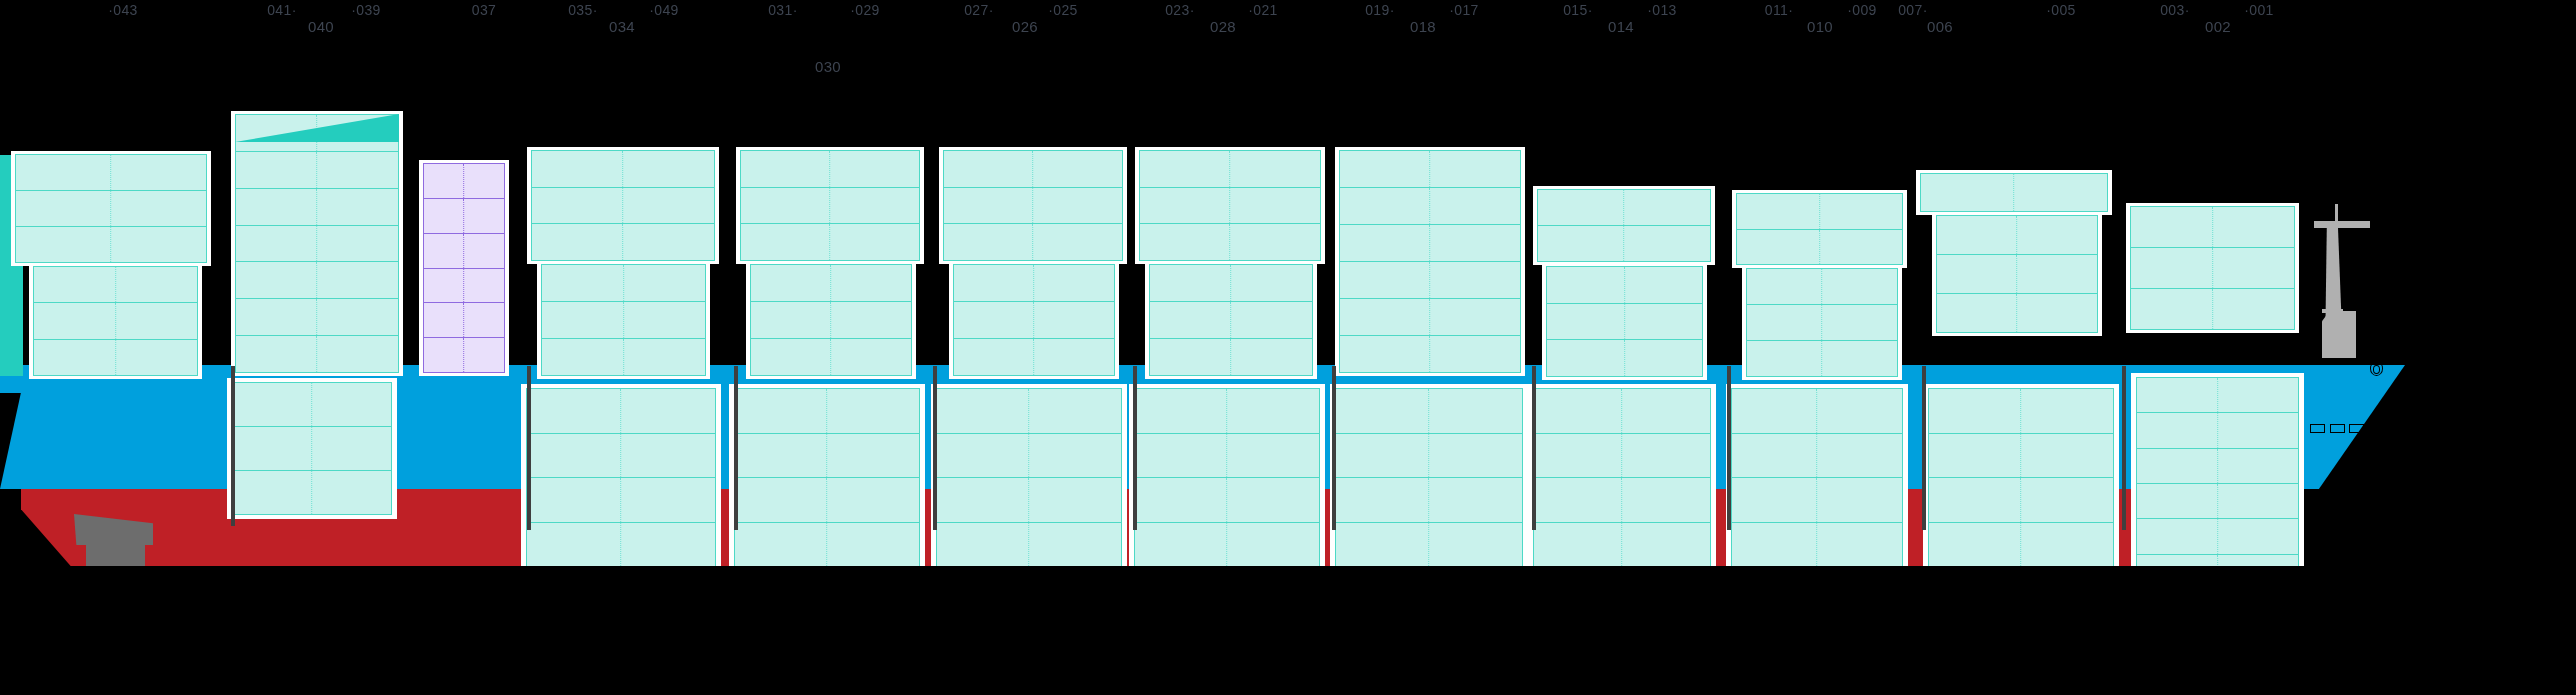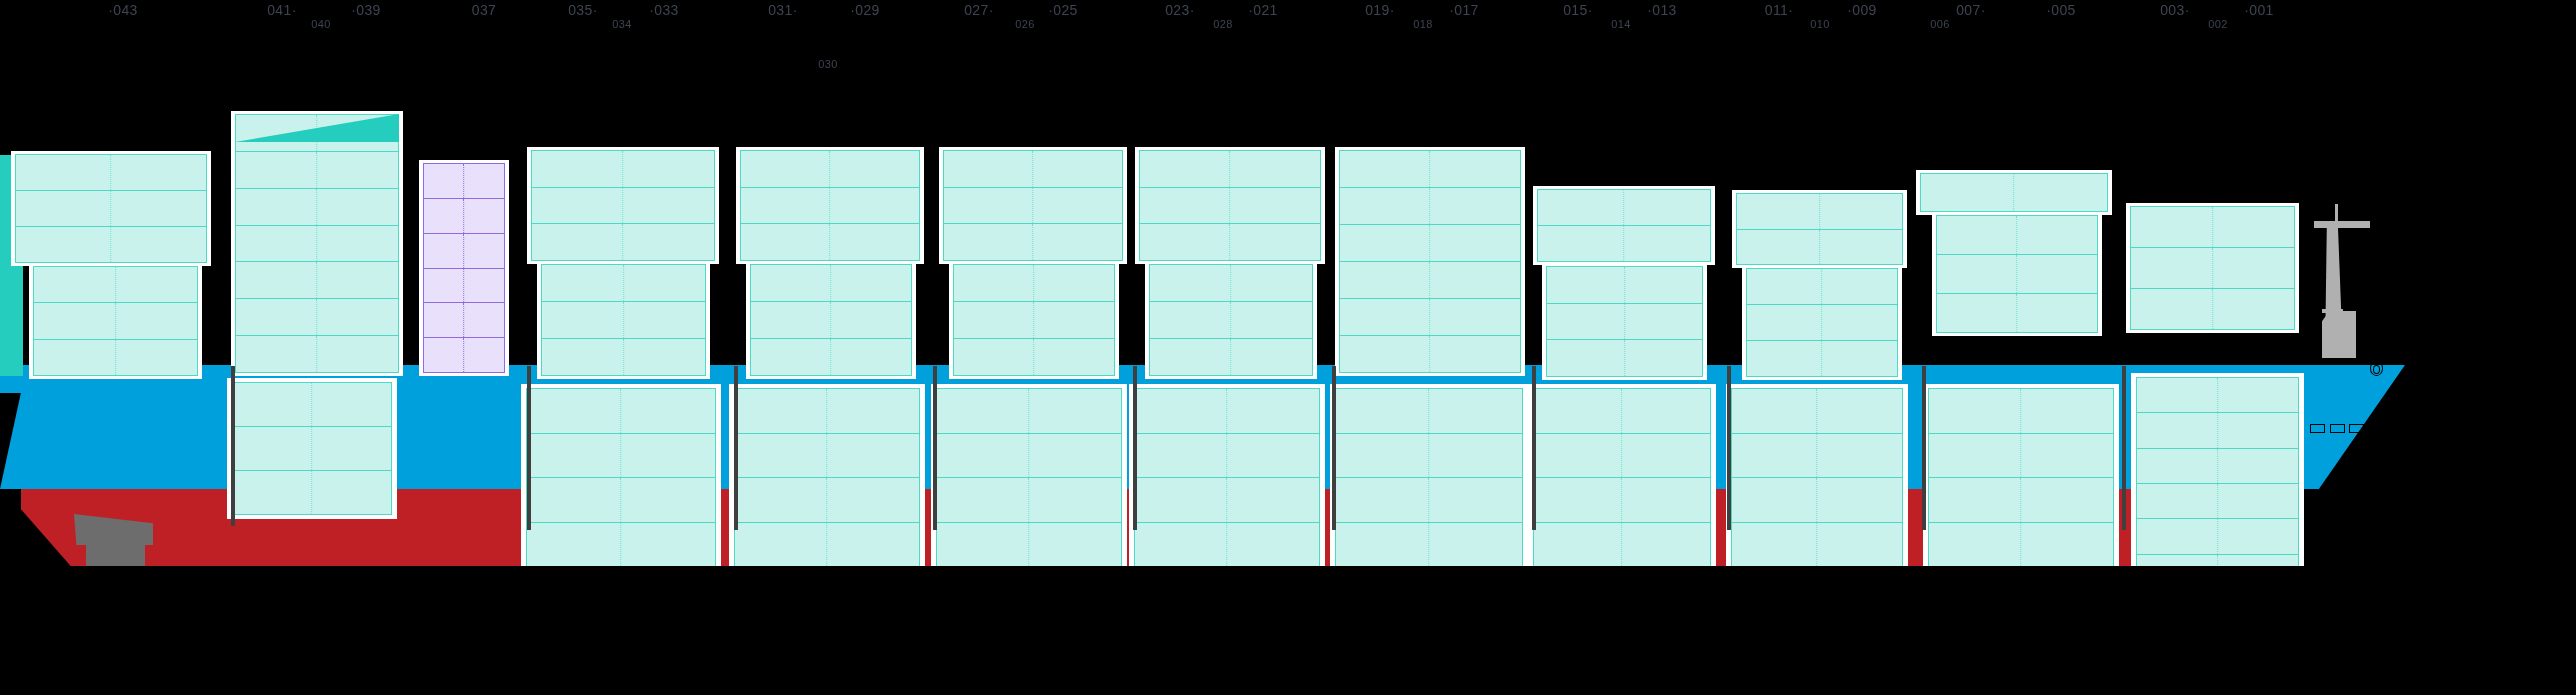--- a/index.html
+++ b/index.html
@@ -18,21 +18,21 @@
   .baylabel{
     position:absolute;
     color:#3d4450;
     font-family:"Liberation Sans",sans-serif;
     font-size:14px;
     letter-spacing:0.4px;
     white-space:nowrap;
     transform:translateX(-50%);
   }
   .baylabel.odd{top:1.6px;}
-  .baylabel.even{top:18px;font-size:11px;}
+  .baylabel.even{top:18px;font-size:15px;}
 
   
   .hull-red{
     position:absolute;
     background:#bf2026;
   }
   .hull-blue{
     position:absolute;
     background:#00a0dd;
   }
@@ -104,34 +104,34 @@
 <body>
 
 <div id="stage">
 
   <div id="labels-odd">
       <div class="baylabel odd" style="left: 123px;">·043</div>
       <div class="baylabel odd" style="left: 282px;">041·</div>
       <div class="baylabel odd" style="left: 366px;">·039</div>
       <div class="baylabel odd" style="left: 468px; margin-left: 16px;">037</div>
       <div class="baylabel odd" style="left: 583px;">035·</div>
-      <div class="baylabel odd" style="left: 664px;">·033</div>
+      <div class="baylabel odd" style="left: 664px;">·049</div>
       <div class="baylabel odd" style="left: 783px;">031·</div>
       <div class="baylabel odd" style="left: 865px;">·029</div>
       <div class="baylabel odd" style="left: 979px;">027·</div>
       <div class="baylabel odd" style="left: 1063px;">·025</div>
       <div class="baylabel odd" style="left: 1180px;">023·</div>
       <div class="baylabel odd" style="left: 1263px;">·021</div>
       <div class="baylabel odd" style="left: 1380px;">019·</div>
       <div class="baylabel odd" style="left: 1464px;">·017</div>
       <div class="baylabel odd" style="left: 1578px;">015·</div>
       <div class="baylabel odd" style="left: 1662px;">·013</div>
       <div class="baylabel odd" style="left: 1779px;">011·</div>
       <div class="baylabel odd" style="left: 1862px;">·009</div>
-      <div class="baylabel odd" style="left: 1971px;">007·</div>
+      <div class="baylabel odd" style="left: 1913px;">007·</div>
       <div class="baylabel odd" style="left: 2061px;">·005</div>
       <div class="baylabel odd" style="left: 2175px;">003·</div>
       <div class="baylabel odd" style="left: 2259px;">·001</div>
     </div>
   <div id="labels-even">
       <div class="baylabel even" style="left: 321px;">040</div>
       <div class="baylabel even" style="left: 622px;">034</div>
       <div class="baylabel even" style="left: 828px; margin-top: 40px;">030</div>
       <div class="baylabel even" style="left: 1025px;">026</div>
       <div class="baylabel even" style="left: 1223px;">028</div>

